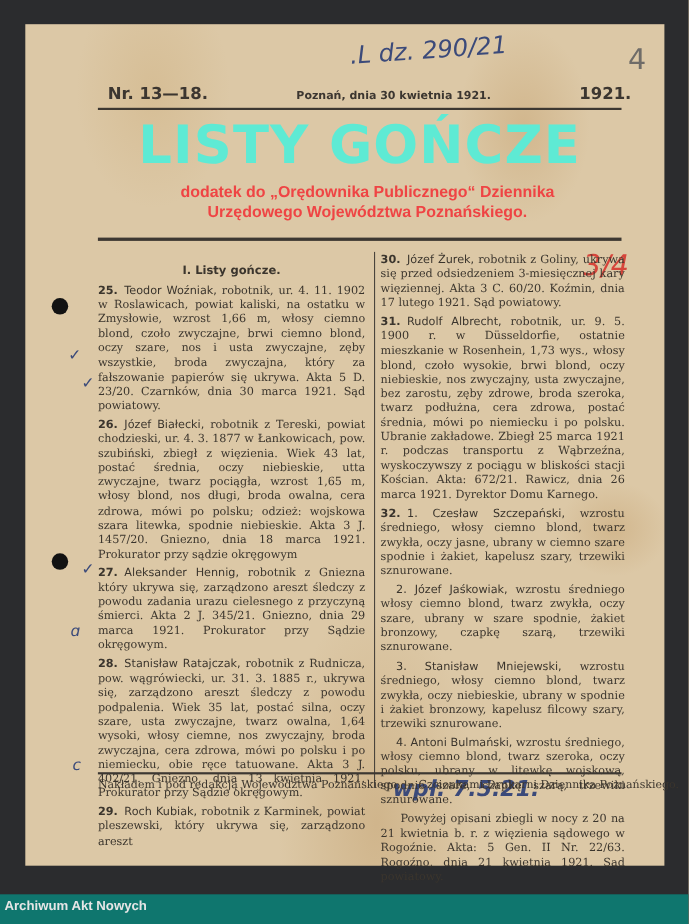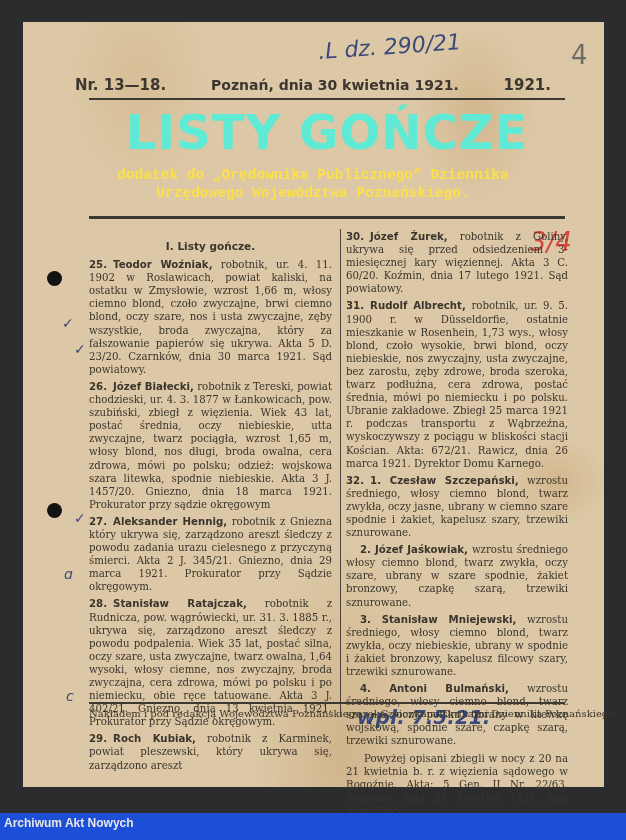--- a/index.html
+++ b/index.html
@@ -16,55 +16,55 @@
       radial-gradient(ellipse at 92% 60%, rgba(190,150,95,0.35) 0, rgba(190,150,95,0) 50px),
       radial-gradient(ellipse at 55% 95%, rgba(185,145,90,0.35) 0, rgba(185,145,90,0) 90px),
       radial-gradient(ellipse at 20% 8%, rgba(200,165,110,0.3) 0, rgba(200,165,110,0) 70px);
     color:#3a342c;
   }
   .hole { position:absolute; width:15px; height:15px; border-radius:50%; background:#121212; }
   .hw { position:absolute; font-family:"DejaVu Sans", sans-serif; font-style:italic; color:#3b4a7a; }
   .hw.red { color:#d6453b; }
   .hw.gray { color:#6f6c68; font-style:normal; }
   .topline {
-    position:absolute; left:75px; top:76px; width:476px; height:22px;
+    position:absolute; left:98px; top:76px; width:476px; height:22px;
     display:flex; justify-content:space-between; align-items:baseline;
     font-family:"DejaVu Sans", sans-serif; font-weight:bold; color:#3c3630;
   }
   .topline .nr { font-size:15px; }
-  .topline .place { font-size:14px; }
+  .topline .place { font-size:10px; }
   .topline .year { font-size:15px; }
   .rule { position:absolute; background:#3d3832; }
   .title {
     position:absolute; left:89px; top:104px; width:476px; text-align:center;
     font-family:"DejaVu Sans", sans-serif; font-weight:bold; font-size:48px;
     letter-spacing:1px; line-height:56px; color:#5eead4;
   }
   .subtitle {
-    position:absolute; left:75px; top:166px; width:476px; text-align:center;
-    font-family:Liberation Mono, monospace; font-weight:bold; font-size:14.5px;
-    line-height:18px; color:#fde047;
+    position:absolute; left:96px; top:166px; width:476px; text-align:center;
+    font-family:Liberation Sans, sans-serif; font-weight:bold; font-size:14.5px;
+    line-height:18px; color:#ef4444;
   }
   .col { position:absolute; font-size:10.2px; line-height:13.1px; color:#3b352d; text-align:justify; }
   .col p { margin:0 0 4px 0; }
   .col .lead { text-indent:18px; }
   .col .num { font-family:"DejaVu Sans", sans-serif; font-weight:bold; margin-right:6px; }
-  .col .name { font-family:"DejaVu Sans", sans-serif; font-weight:bold; }
+  .col .name { font-family:"DejaVu Sans", sans-serif; font-weight:normal; }
   .col .sub { text-indent:14px; }
   .section-head {
     text-align:center; font-family:"DejaVu Sans", sans-serif; font-weight:bold;
     font-size:10.5px; margin:10px 0 5px 0 !important;
   }
   .coldiv { position:absolute; left:340px; top:229px; width:1px; height:487px; background:#4a443c; }
   .imprint {
     position:absolute; left:89px; top:708px; width:476px; text-align:center;
     font-size:10px; color:#3b352d; white-space:nowrap;
   }
   .footer {
-    position:absolute; left:0; top:813px; width:626px; height:27px; background:#1d4ed8;
+    position:absolute; left:0; top:813px; width:626px; height:27px; background:#0f766e;
   }
   .footer span {
     position:absolute; left:4px; top:3px; color:#e6e6e6;
     font-family:"Liberation Sans", sans-serif; font-weight:bold; font-size:12px;
   }
 </style>
 </head>
 <body>
 
 <div class="paper"></div>

